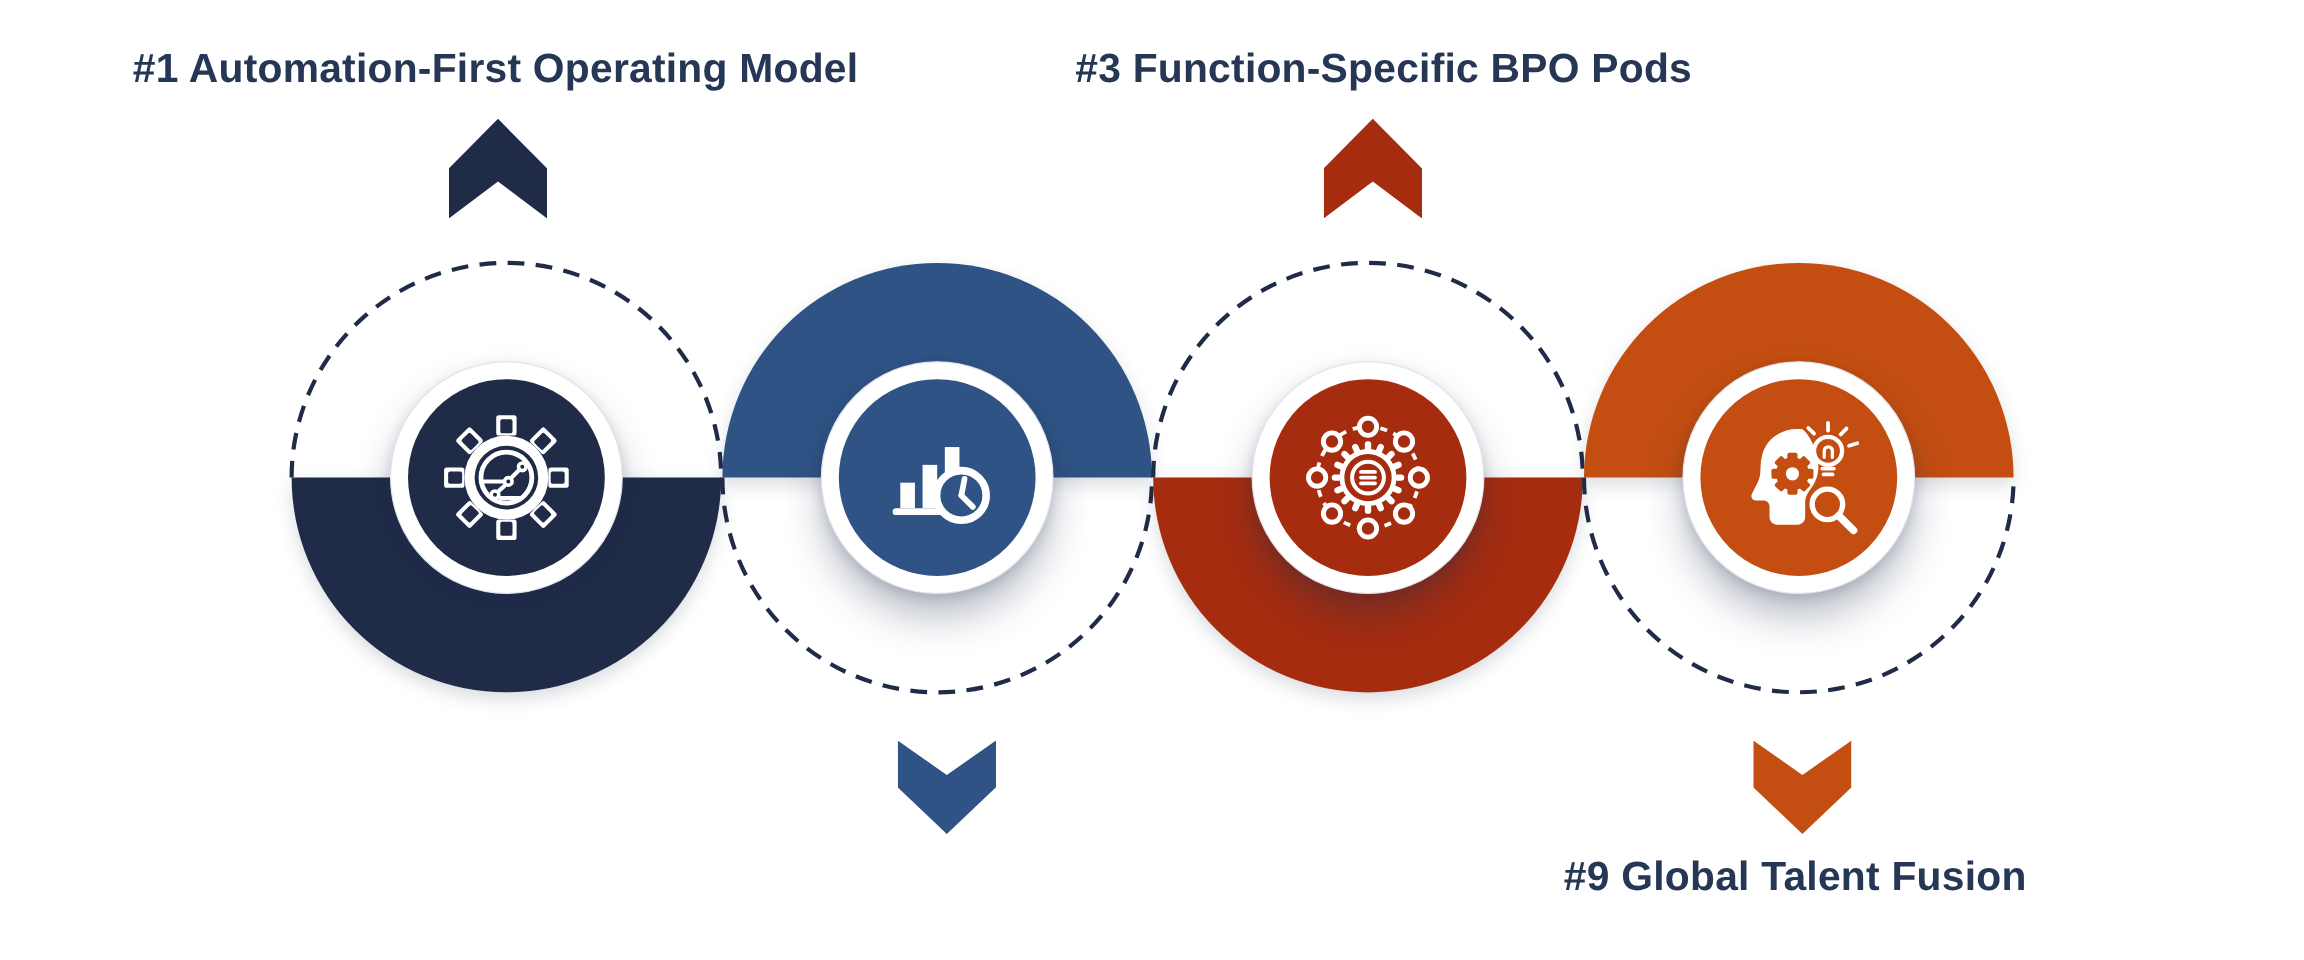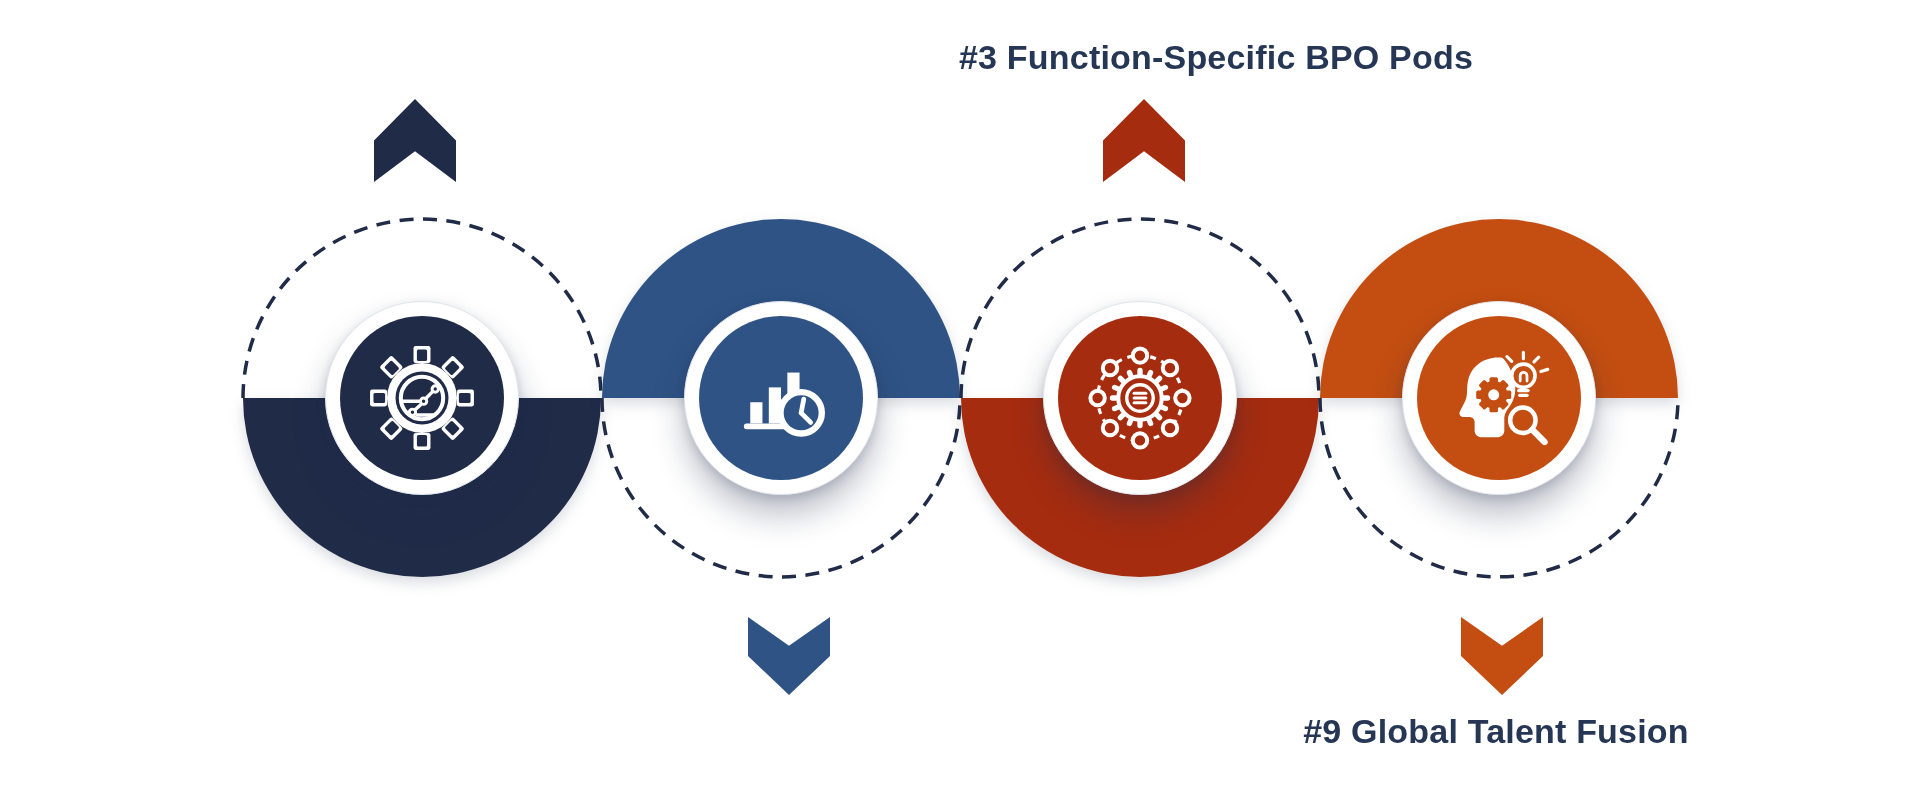--- a/index.html
+++ b/index.html
@@ -37,21 +37,21 @@
   .chev-3{left:1103px;background:var(--red,#a62c0f);}
   .chev-4{left:1461px;background:var(--orange,#c44e11);}
   
   .pod-title{
     position:absolute;transform:translateX(-50%);white-space:nowrap;
     font-size:34px;font-weight:700;letter-spacing:.2px;line-height:1;
     color:var(--ink,#263755);
   }
   .title-1{left:413px;top:40px;}
   .title-2{left:788px;top:714px;}
-  .title-3{left:1216px;top:40px;}
+  .title-3{left:1153px;top:40px;}
   .title-4{left:1496px;top:714px;}
 </style>
 </head>
 <body>
 
 <div class="canvas">
 
   <svg class="rings" viewBox="0 0 1920 800" aria-hidden="true">
     <path class="solid fill-navy" d="M 243 398 A 179 179 0 0 0 601 398 Z"></path>
     <path class="dash" d="M 243 398 A 179 179 0 0 1 601 398"></path>
@@ -61,20 +61,21 @@
     <path class="dash" d="M 961 398 A 179 179 0 0 1 1319 398"></path>
     <path class="solid fill-orange" d="M 1320 398 A 179 179 0 0 1 1678 398 Z"></path>
     <path class="dash" d="M 1320 398 A 179 179 0 0 0 1678 398"></path>
   </svg>
 
   <div class="chev up chev-1"></div>
   <div class="chev down chev-2"></div>
   <div class="chev up chev-3"></div>
   <div class="chev down chev-4"></div>
 
+  <div class="pod-title title-1">#1 Automation-First Operating Model</div>
   <div class="pod-title title-3">#3 Function-Specific BPO Pods</div>
   <div class="pod-title title-4">#9 Global Talent Fusion</div>
 
   <div class="badge badge-1">
     <div class="core core-navy">
       <svg class="icon" viewBox="0 0 100 100">
         <g>
           <g fill="#fff">
             <rect x="42" y="1" width="16" height="16" rx="2"></rect>
             <rect x="42" y="1" width="16" height="16" rx="2" transform="rotate(45 50 50)"></rect>

